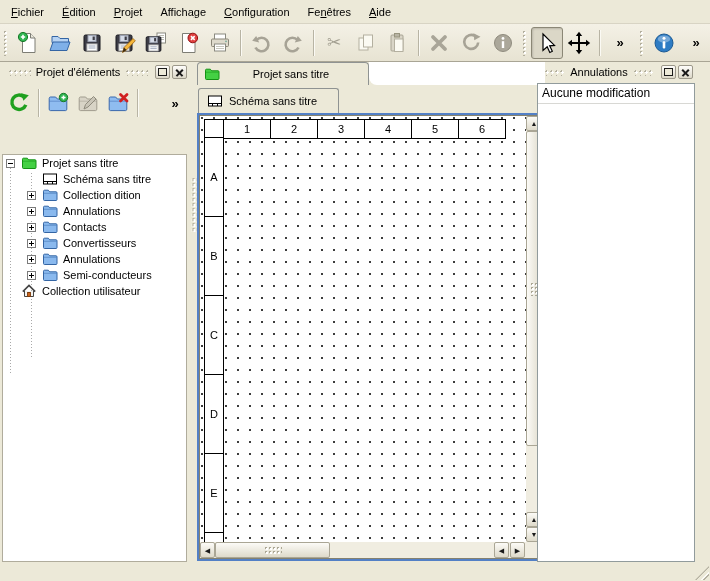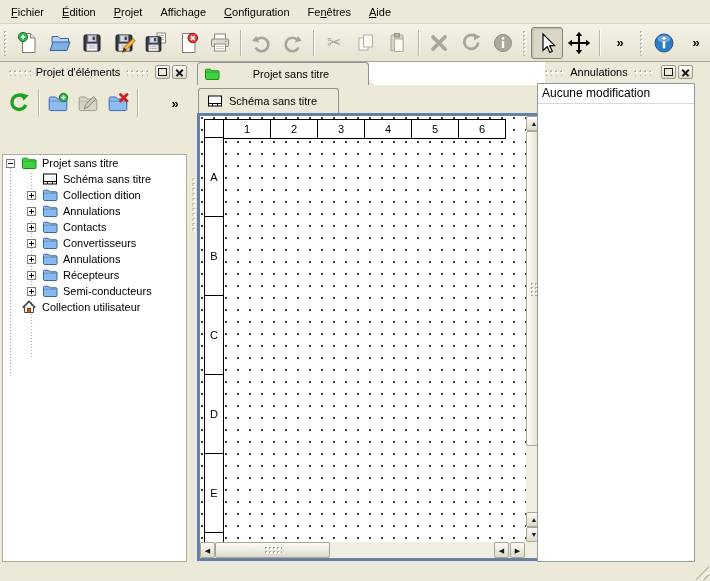--- a/index.html
+++ b/index.html
@@ -509,30 +509,20 @@
         <span class="tree-label">Annulations</span>
       </div>
       <div class="tree-row lvl1">
         <span class="exp plus"></span>
         <span class="tree-icon">
           <svg width="16" height="16" viewBox="0 0 16 16">
             <path d="M1.5 4.2 c0-.6.4-1 .9-1 h3.9 l1.4 1.6 h6.4 c.5 0 .9.4.9 1 v6.7 c0 .6-.4 1-.9 1 H2.4 c-.5 0-.9-.4-.9-1z" fill="#8ab9ee" stroke="#3465a4"></path>
             <path d="M1.6 6.3 h12.9" stroke="#3465a4" stroke-opacity=".45"></path>
           </svg>
         </span>
-        <span class="tree-label">Récepteurs</span>
-      </div>
-      <div class="tree-row lvl1">
-        <span class="exp plus"></span>
-        <span class="tree-icon">
-          <svg width="16" height="16" viewBox="0 0 16 16">
-            <path d="M1.5 4.2 c0-.6.4-1 .9-1 h3.9 l1.4 1.6 h6.4 c.5 0 .9.4.9 1 v6.7 c0 .6-.4 1-.9 1 H2.4 c-.5 0-.9-.4-.9-1z" fill="#8ab9ee" stroke="#3465a4"></path>
-            <path d="M1.6 6.3 h12.9" stroke="#3465a4" stroke-opacity=".45"></path>
-          </svg>
-        </span>
         <span class="tree-label">Semi-conducteurs</span>
       </div>
       <div class="tree-row lvl0">
         <span class="exp-spacer"></span>
         <span class="tree-icon">
           <svg width="16" height="16" viewBox="0 0 16 16">
             <path d="M1.8 8.6 L8 2.4 L14.2 8.6" fill="none" stroke="#444" stroke-width="1.6"></path>
             <path d="M3.5 8 v5.5 h9 V8" fill="#f2f2f0" stroke="#444"></path>
             <rect x="6.6" y="9.5" width="2.8" height="4" fill="#d2691e" stroke="#7a3a0a"></rect>
           </svg>

